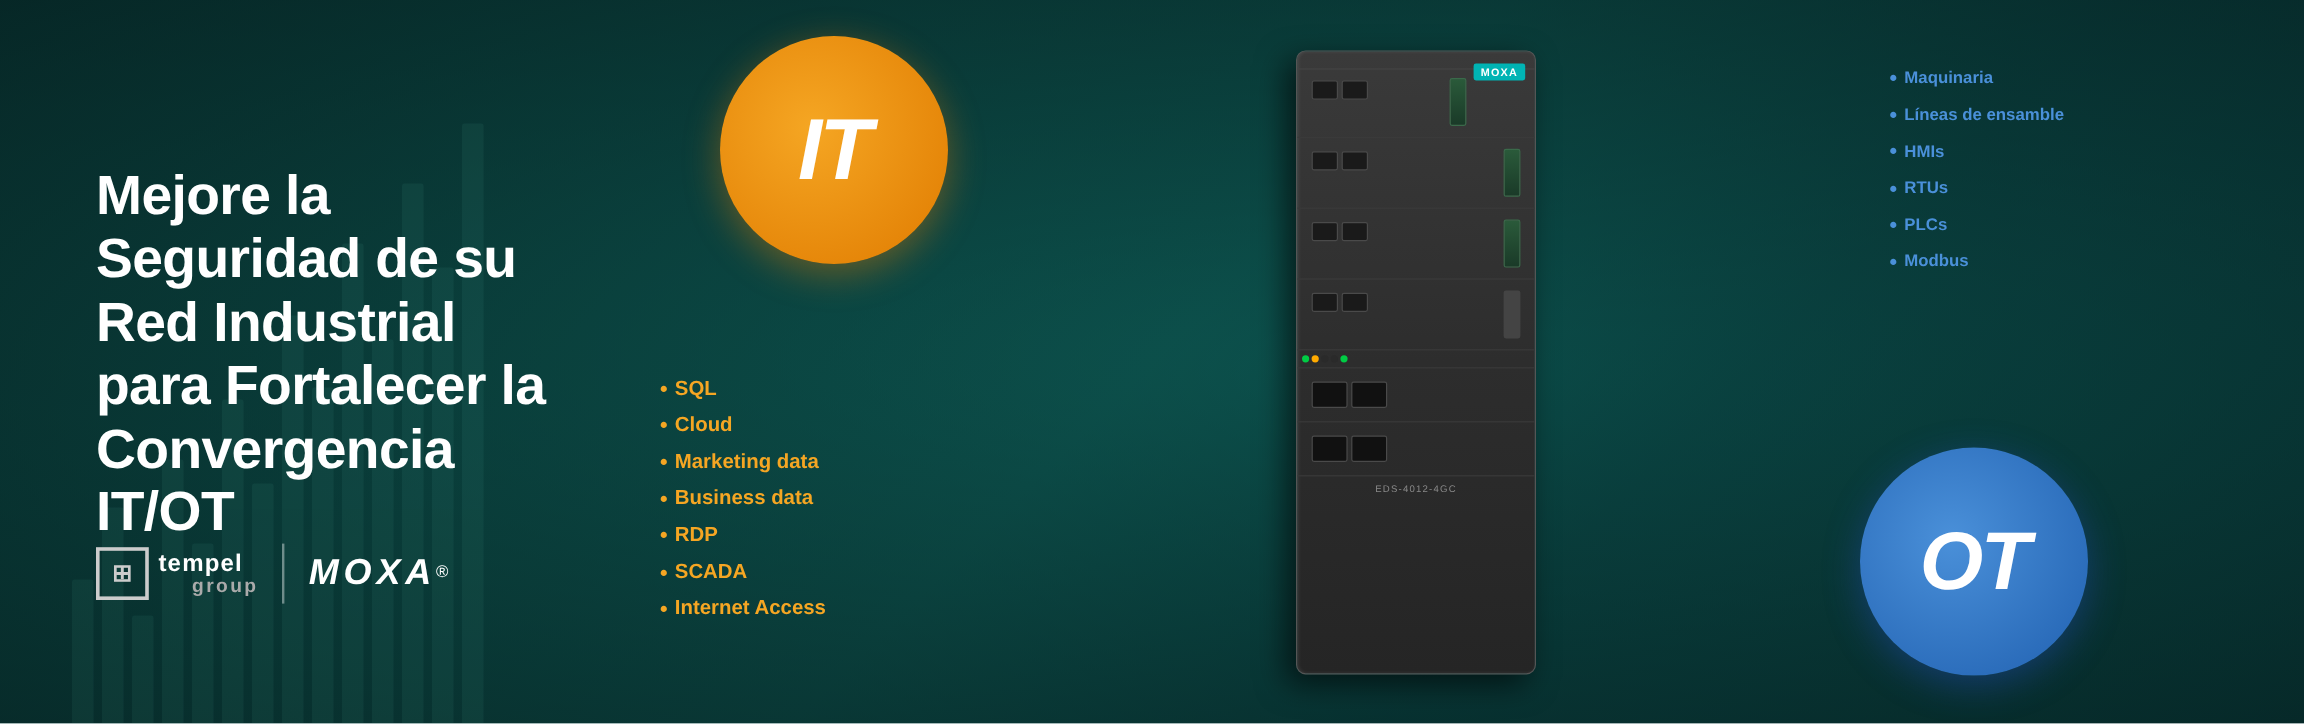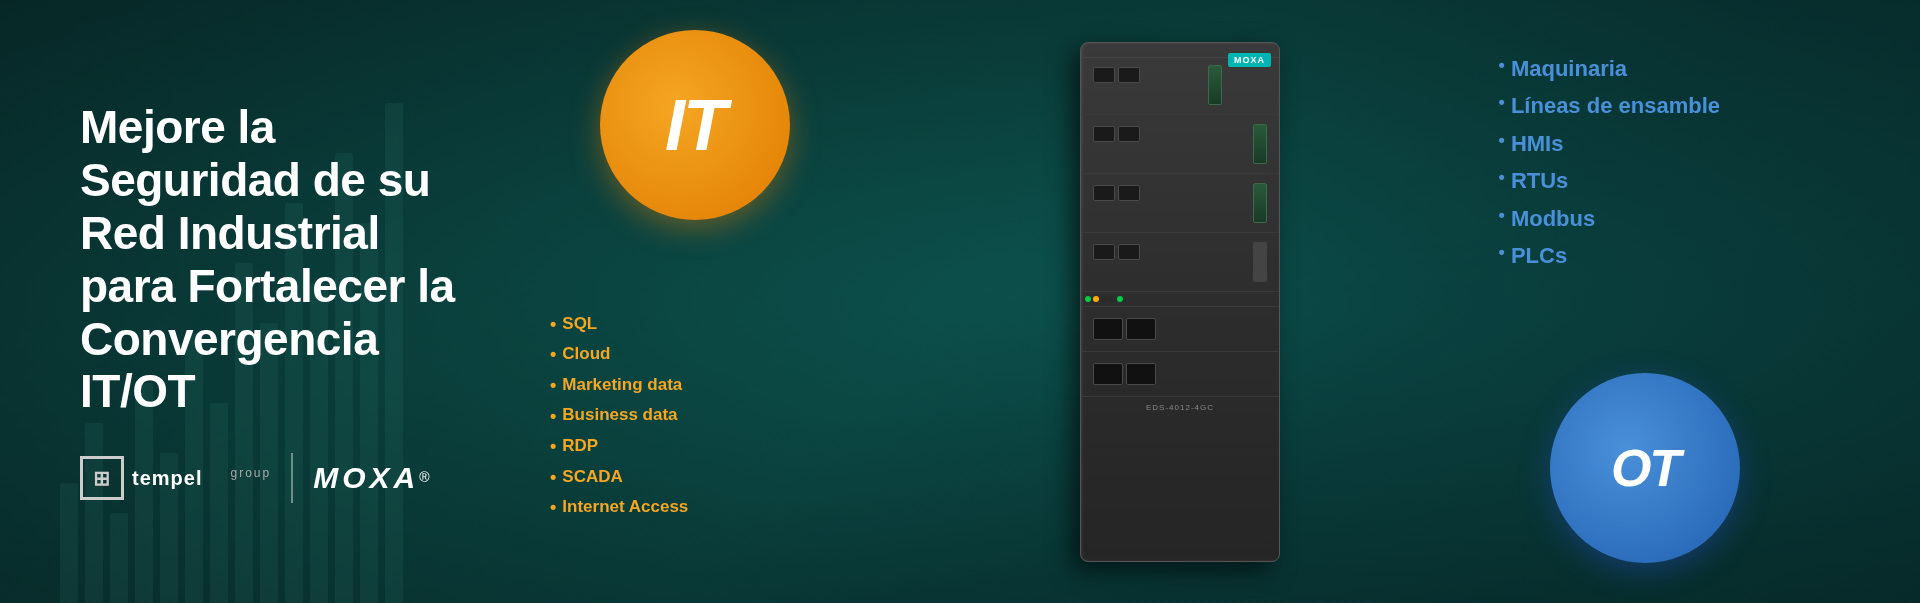--- a/index.html
+++ b/index.html
@@ -59,21 +59,21 @@
     .left-section {
       flex: 0 0 520px;
       padding: 60px 60px 60px 80px;
       display: flex;
       flex-direction: column;
       justify-content: space-between;
       height: 100%;
     }
 
     .headline {
-      margin-top: 41px;
+      margin-top: 76px;
     }
 
     .headline-text {
       font-size: 46px;
       font-weight: 900;
       color: #ffffff;
       line-height: 1.15;
       text-transform: none;
       letter-spacing: -0.5px;
     }
@@ -257,41 +257,42 @@
       background: radial-gradient(circle at 40% 40%, #4a90d9, #2060b0);
       border-radius: 50%;
       display: flex;
       align-items: center;
       justify-content: center;
       z-index: 15;
       box-shadow: 0 8px 30px rgba(40, 80, 200, 0.4);
     }
 
     .ot-label {
-      font-size: 52px;
+      font-size: 68px;
       font-weight: 900;
       color: #ffffff;
       font-style: italic;
       letter-spacing: -2px;
     }
 
     .ot-list {
       position: absolute;
       top: 50px;
       right: 80px;
       list-style: none;
       text-align: left;
     }
 
     .ot-list li {
       color: #4a90d9;
-      font-size: 22px;
+      font-size: 14px;
       font-weight: 600;
       line-height: 1.7;
       display: flex;
+      align-items: center;
       gap: 6px;
     }
 
     .ot-list li::before {
       content: '•';
       color: #4a90d9;
       font-size: 18px;
     }
 
     
@@ -314,33 +315,34 @@
 
     .tempel-icon-inner {
       font-size: 20px;
       font-weight: 900;
       color: #cccccc;
       line-height: 1;
     }
 
     .tempel-name-stack {
       display: flex;
+      flex-direction: column;
     }
 
     .tempel-main-text {
       font-size: 20px;
       font-weight: 700;
       color: #ffffff;
       letter-spacing: 1px;
       line-height: 1.1;
     }
 
     .tempel-group-text {
-      font-size: 12px;
-      font-weight: 400;
+      font-size: 16px;
+      font-weight: 700;
       color: #aaaaaa;
       letter-spacing: 2px;
       line-height: 1;
       padding-left: 28px;
     }
 
     
     .port-section {
       padding: 4px 6px;
     }
@@ -570,24 +572,24 @@
         <li>
             <span>Líneas de ensamble</span>
           </li>
         <li>
             <span>HMIs</span>
           </li>
         <li>
             <span>RTUs</span>
           </li>
         <li>
+            <span>PLCs</span>
+          </li>
+        <li>
             <span>Modbus</span>
-          </li>
-        <li>
-            <span>PLCs</span>
           </li>
       </ul>
 
       <div class="ot-circle">
         <span class="ot-label">OT</span>
       </div>
 
     </div>
 
   </div>

